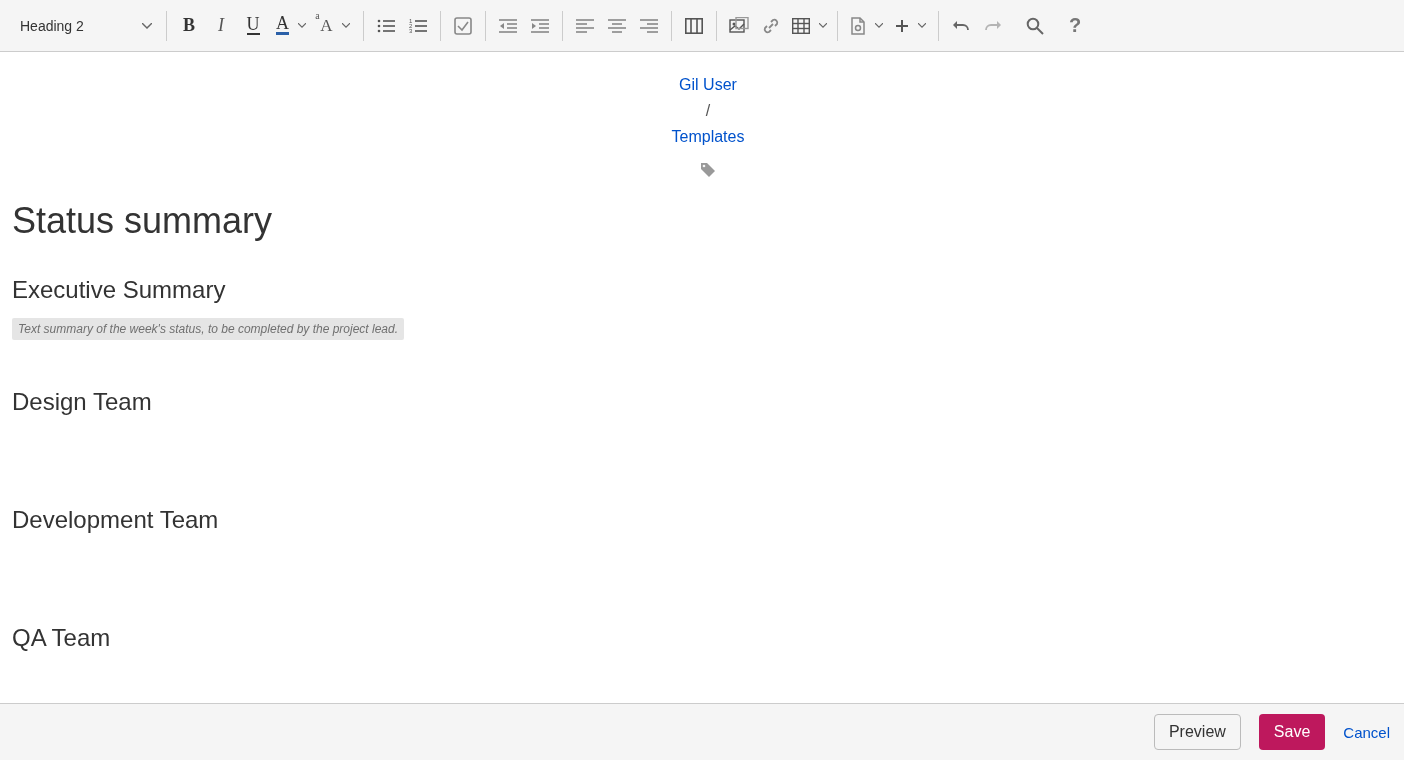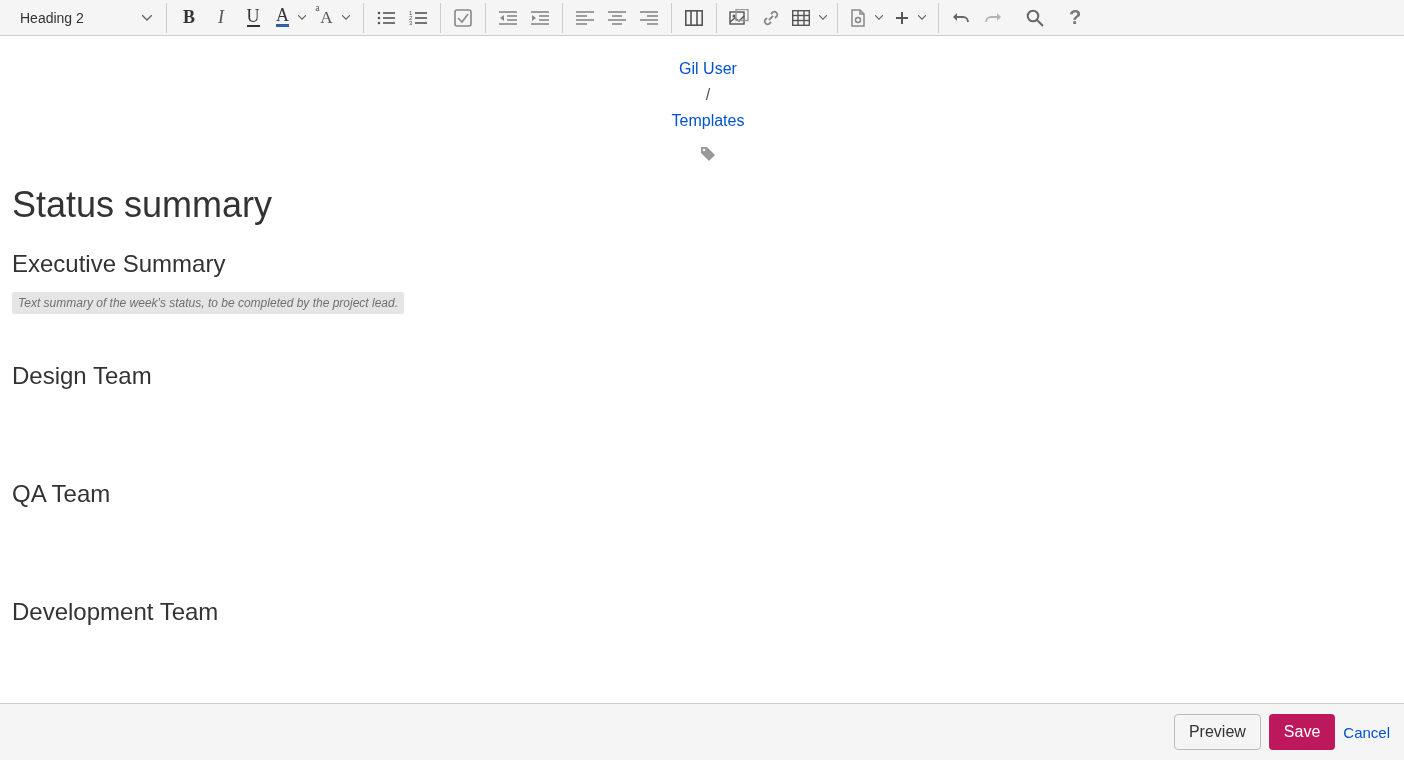--- a/index.html
+++ b/index.html
@@ -8,21 +8,21 @@
     width: 1404px;
     height: 760px;
     font-family: Arial, Helvetica, sans-serif;
     background: #ffffff;
     color: #333333;
     overflow: hidden;
   }
 
   
   .toolbar {
-    height: 36px;
+    height: 52px;
     box-sizing: border-box;
     background: #f5f5f5;
     border-bottom: 1px solid #cccccc;
     display: flex;
     align-items: center;
     padding: 0 6px;
     gap: 0;
   }
   .style-select {
     display: flex;
@@ -92,21 +92,21 @@
     font-weight: normal;
     color: #333;
     margin: 18px 0 24px 0;
   }
   h2.sect {
     font-size: 24px;
     font-weight: normal;
     color: #333;
     margin: 34px 0 8px 0;
   }
-  h2.sect.first { margin-top: 10px; }
+  h2.sect.first { }
 
   .placeholder {
     display: inline-block;
     background: #e5e5e5;
     color: #707070;
     font-style: italic;
     font-size: 12px;
     padding: 4px 6px;
     border-radius: 2px;
     margin-top: 6px;
@@ -118,21 +118,21 @@
     left: 0;
     right: 0;
     bottom: 0;
     height: 56px;
     background: #f5f5f5;
     border-top: 1px solid #cccccc;
     display: flex;
     align-items: center;
     justify-content: flex-end;
     padding-right: 14px;
-    gap: 8px;
+    gap: 18px;
   }
   .btn {
     height: 34px;
     padding: 0 14px;
     border-radius: 4px;
     font-size: 16px;
     cursor: pointer;
     display: flex;
     align-items: center;
     border: 1px solid transparent;
@@ -422,22 +422,22 @@
     </span>
   </div>
 
   <h1 class="page-title">Status summary</h1>
 
   <h2 class="sect first">Executive Summary</h2>
   <span class="placeholder">Text summary of the week's status, to be completed by the project lead.</span>
 
   <h2 class="sect" style="margin-top:48px">Design Team</h2>
 
+  <h2 class="sect" style="margin-top:90px">Development Team</h2>
+
   <h2 class="sect" style="margin-top:90px">QA Team</h2>
-
-  <h2 class="sect" style="margin-top:90px">Development Team</h2>
 </div>
 
 <div class="footer">
   <div class="btn default">Preview</div>
   <div class="btn primary">Save</div>
   <span class="link-cancel">Cancel</span>
 </div>
 
 </body></html>

